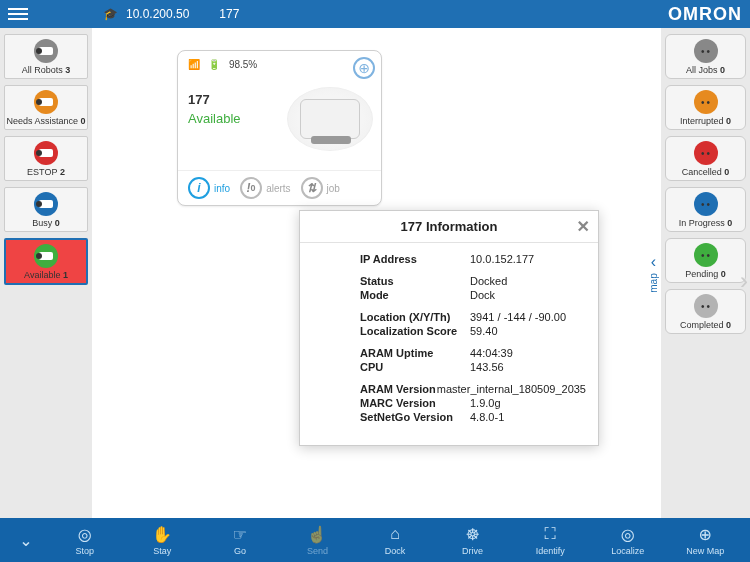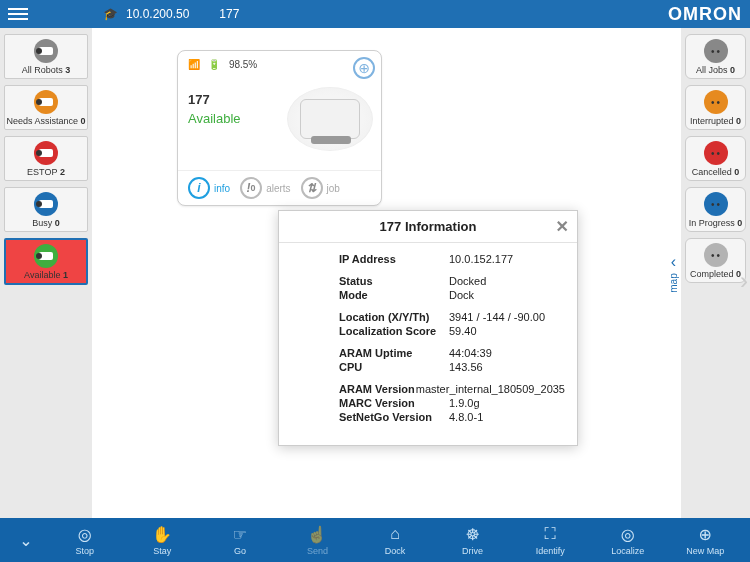--- a/index.html
+++ b/index.html
@@ -130,21 +130,21 @@
   .robot-card .mini .circ {
     width: 22px; height: 22px; border-radius: 50%; border: 2px solid #bbb;
     display: flex; align-items: center; justify-content: center; font-style: italic; font-weight: bold; color: #888; font-size: 12px;
   }
   .robot-card .mini.info-active .circ { border-color: #1f9fe0; color: #1f9fe0; }
   .robot-card .mini.info-active { color: #1f9fe0; }
 
   
   .info-dialog {
     position: absolute;
-    left: 186px; top: 182px;
+    left: 207px; top: 182px;
     width: 300px;
     border: 1px solid #ccc;
     background: #fff;
     box-shadow: 0 2px 12px rgba(0,0,0,.2);
     font-size: 11px;
     color: #222;
   }
   .info-dialog .dlg-header {
     display: flex; align-items: center; justify-content: center;
     padding: 8px 10px;
@@ -158,21 +158,21 @@
     font-size: 16px; color: #888; cursor: pointer;
   }
   .info-dialog .dlg-body { padding: 10px 12px 12px 12px; }
   .info-dialog .group { margin-bottom: 10px; }
   .info-dialog .row { display: flex; margin-bottom: 2px; padding-left: 48px; }
   .info-dialog .row .k { width: 110px; font-weight: bold; }
   .info-dialog .row .v { flex: 1; }
 
   
   .right-sidebar {
-    width: 69px;
+    width: 89px;
     padding: 6px 4px;
     display: flex;
     flex-direction: column;
     gap: 6px;
     position: relative;
   }
   .right-sidebar .job-btn {
     background: #f5f5f5;
     border: 1px solid #ccc;
     border-radius: 6px;
@@ -400,20 +400,24 @@
       </div>
       <div class="job-btn">
         <div class="dot c-red" style="position: relative;"></div>
         <div class="lbl">Cancelled&nbsp;<b>0</b></div>
       </div>
       <div class="job-btn">
         <div class="dot c-blue" style="position: relative;"></div>
         <div class="lbl">In Progress&nbsp;<b>0</b></div>
       </div>
       <div class="job-btn">
+        <div class="dot c-green" style="position: relative;"></div>
+        <div class="lbl">Pending&nbsp;<b>0</b></div>
+      </div>
+      <div class="job-btn">
         <div class="dot c-lgrey" style="position: relative;"></div>
         <div class="lbl">Completed&nbsp;<b>0</b></div>
       </div>
     </div>
 
   <div class="expand-arrow">›</div>
 </div>
 
 <div class="bottom-bar">
   <div class="bb-chev">⌄</div>

